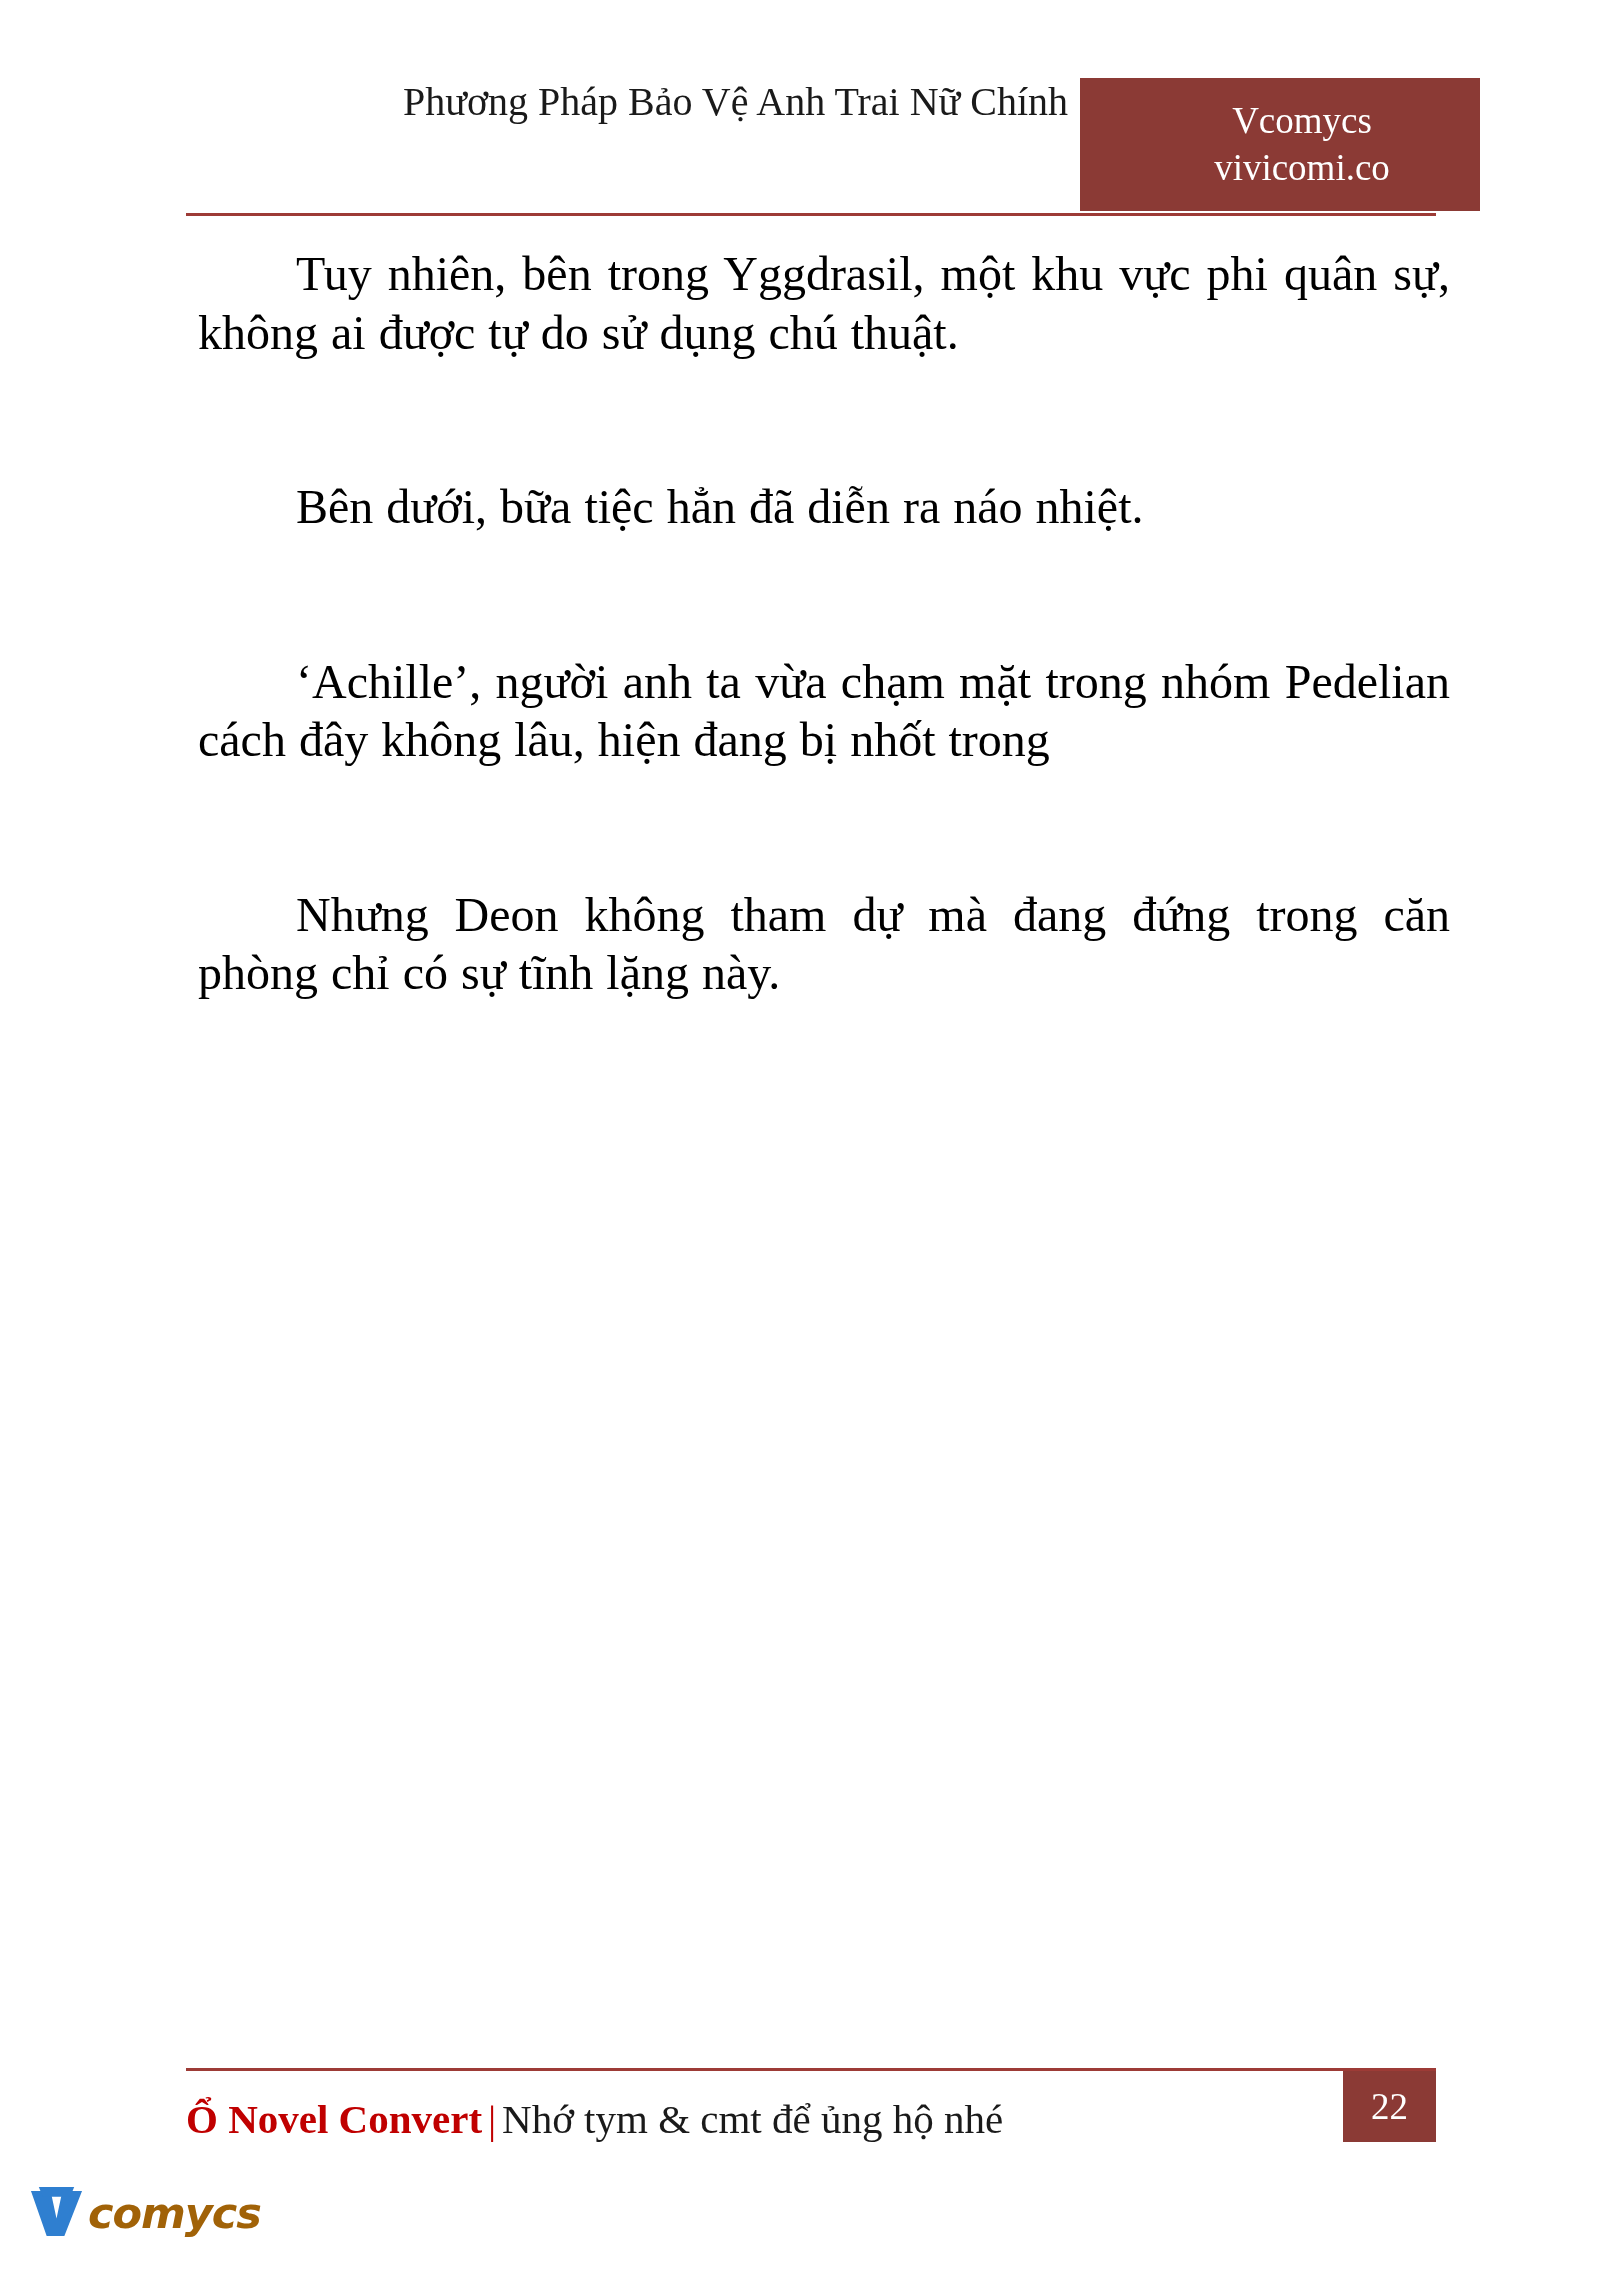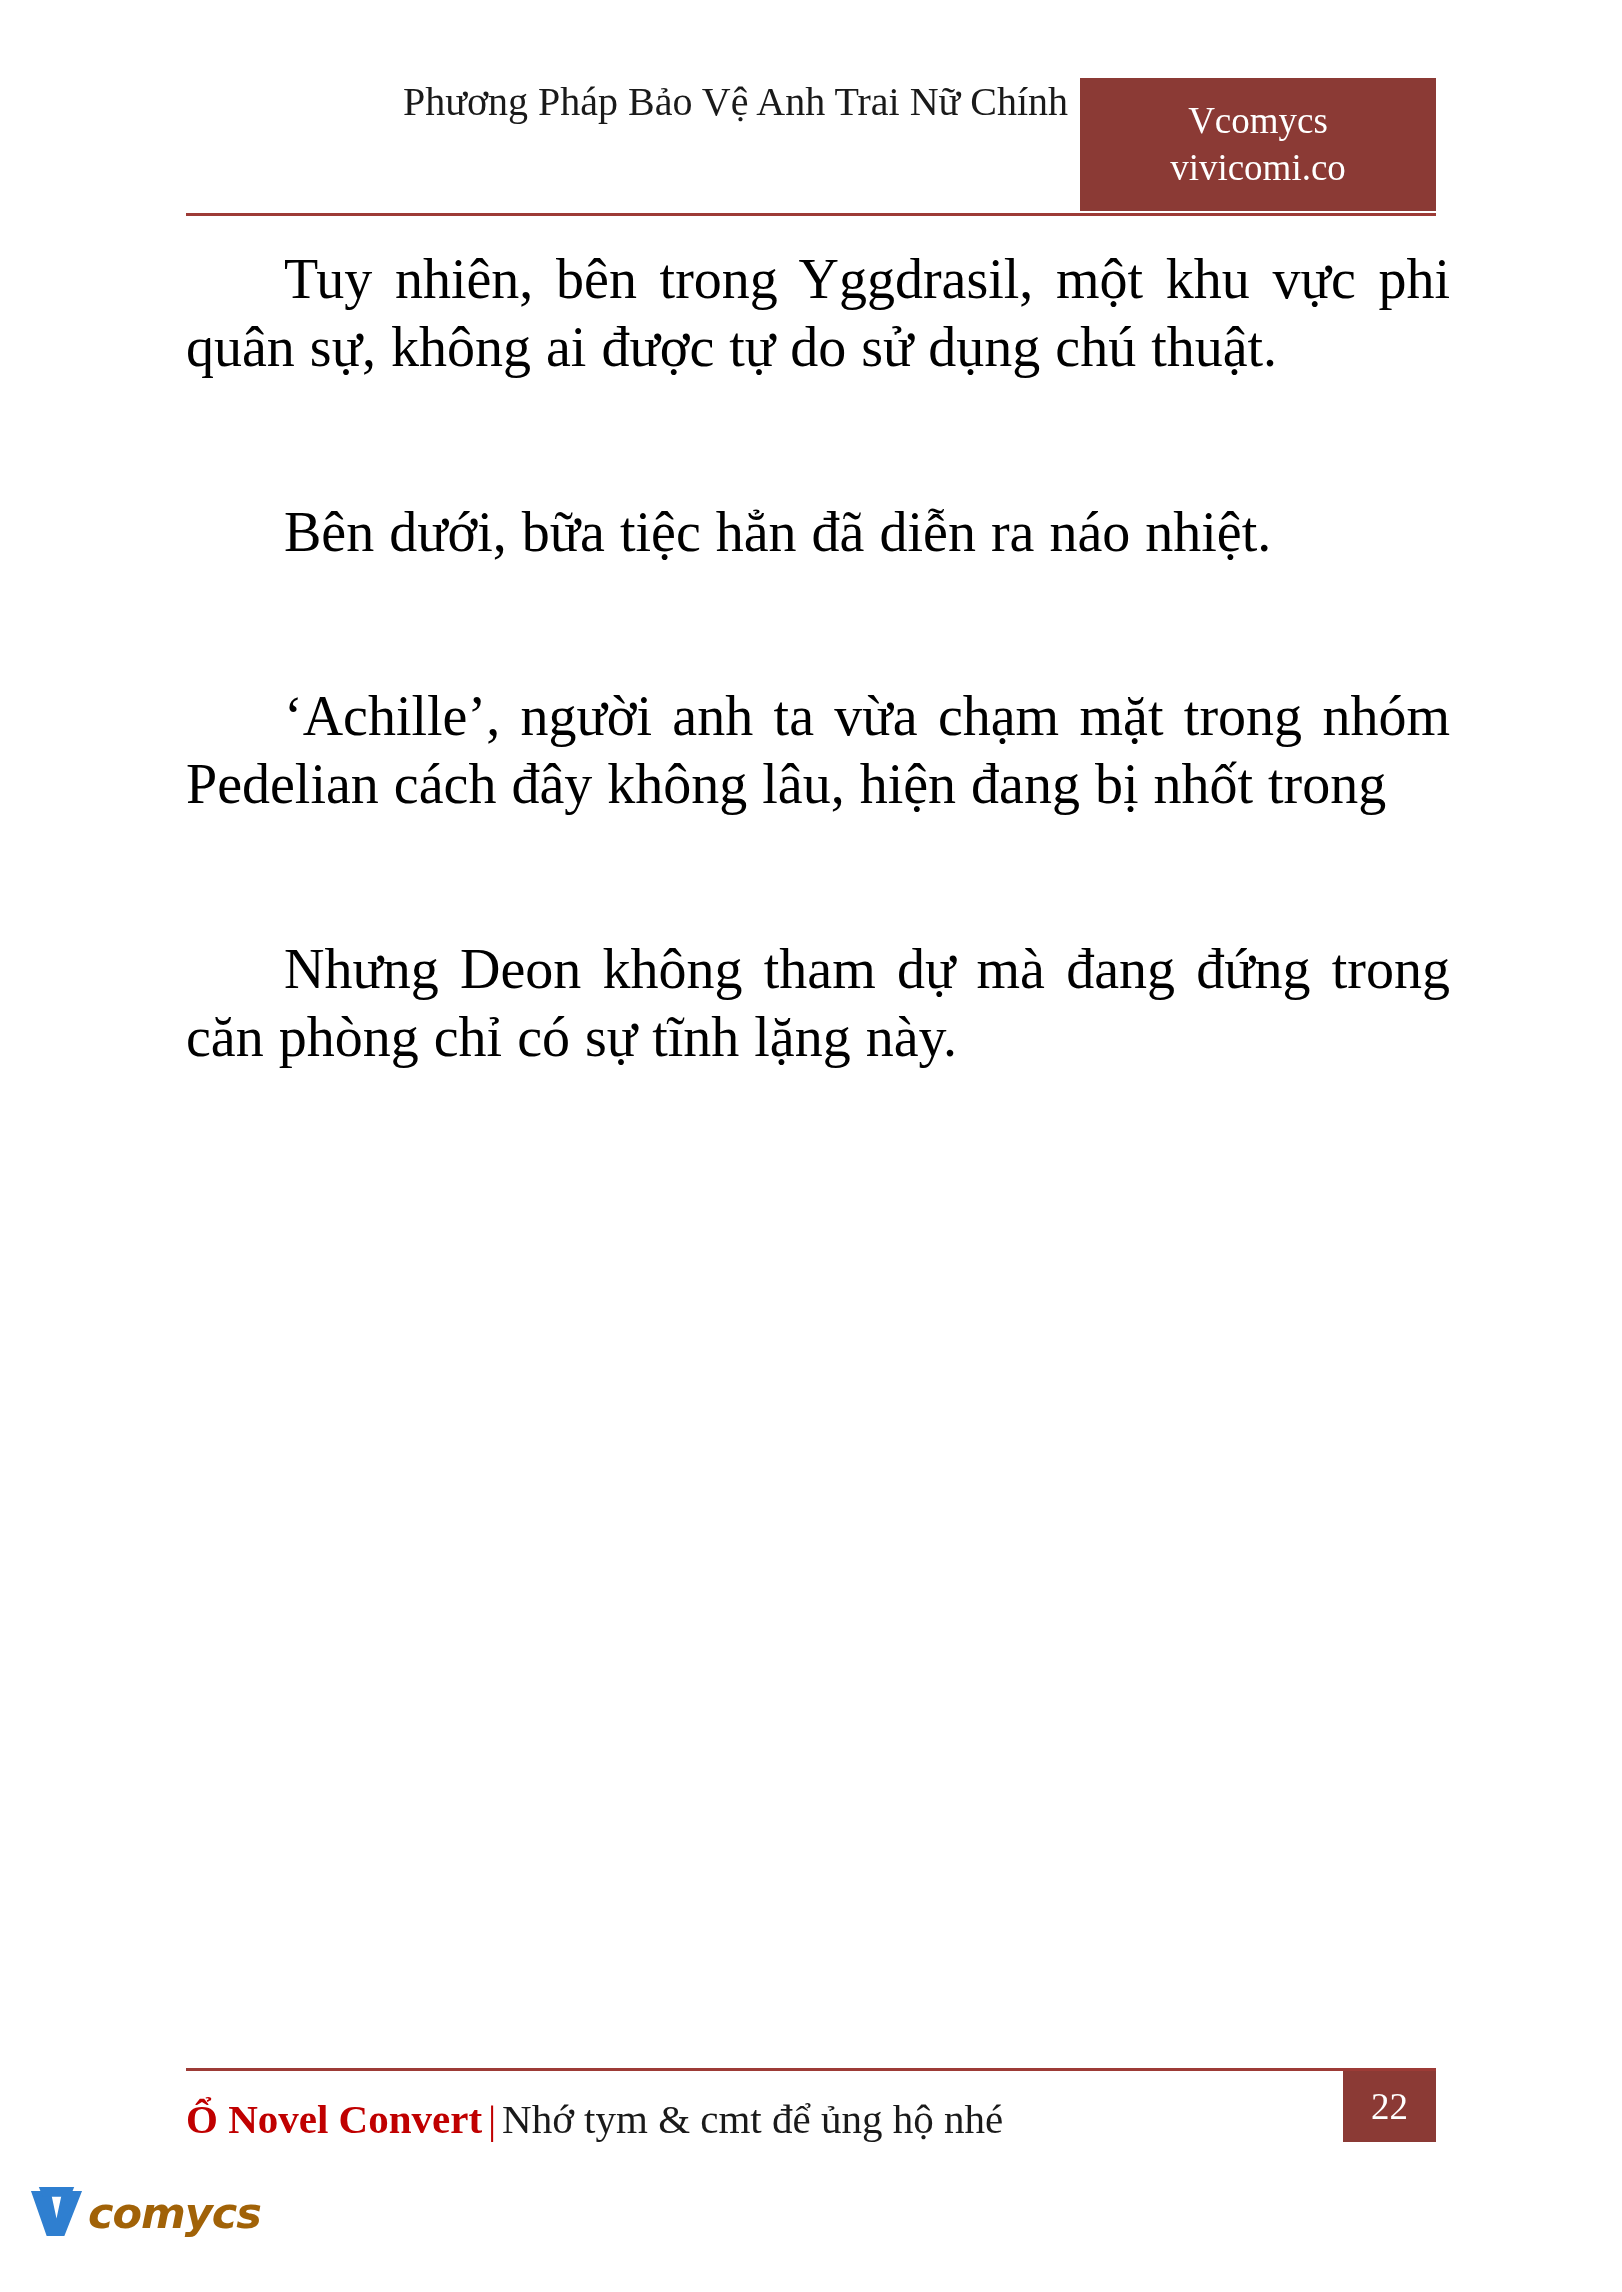--- a/index.html
+++ b/index.html
@@ -63,39 +63,40 @@
     top: 2px;
     width: 356px;
     height: 133px;
     background: #8b3a35;
     color: #ffffff;
     display: flex;
     flex-direction: column;
     align-items: center;
     justify-content: center;
     line-height: 1.25;
+    padding-left: 44px;
   }
   .header-badge div {
     font-size: 37px;
   }
 
   
   .content {
     position: absolute;
     left: 186px;
     top: 245px;
     width: 1264px;
   }
   .para {
-    font-size: 56px;
+    font-size: 48px;
     line-height: 1.22;
     color: #000000;
     text-align: justify;
     text-indent: 98px;
-    margin: 0 0 116px 0;
+    margin: 0 0 116px 12px;
     word-spacing: 1px;
   }
   .para:last-child { margin-bottom: 0; }
 
   
   .footer {
     position: absolute;
     left: 186px;
     top: 2068px;
     width: 1250px;

